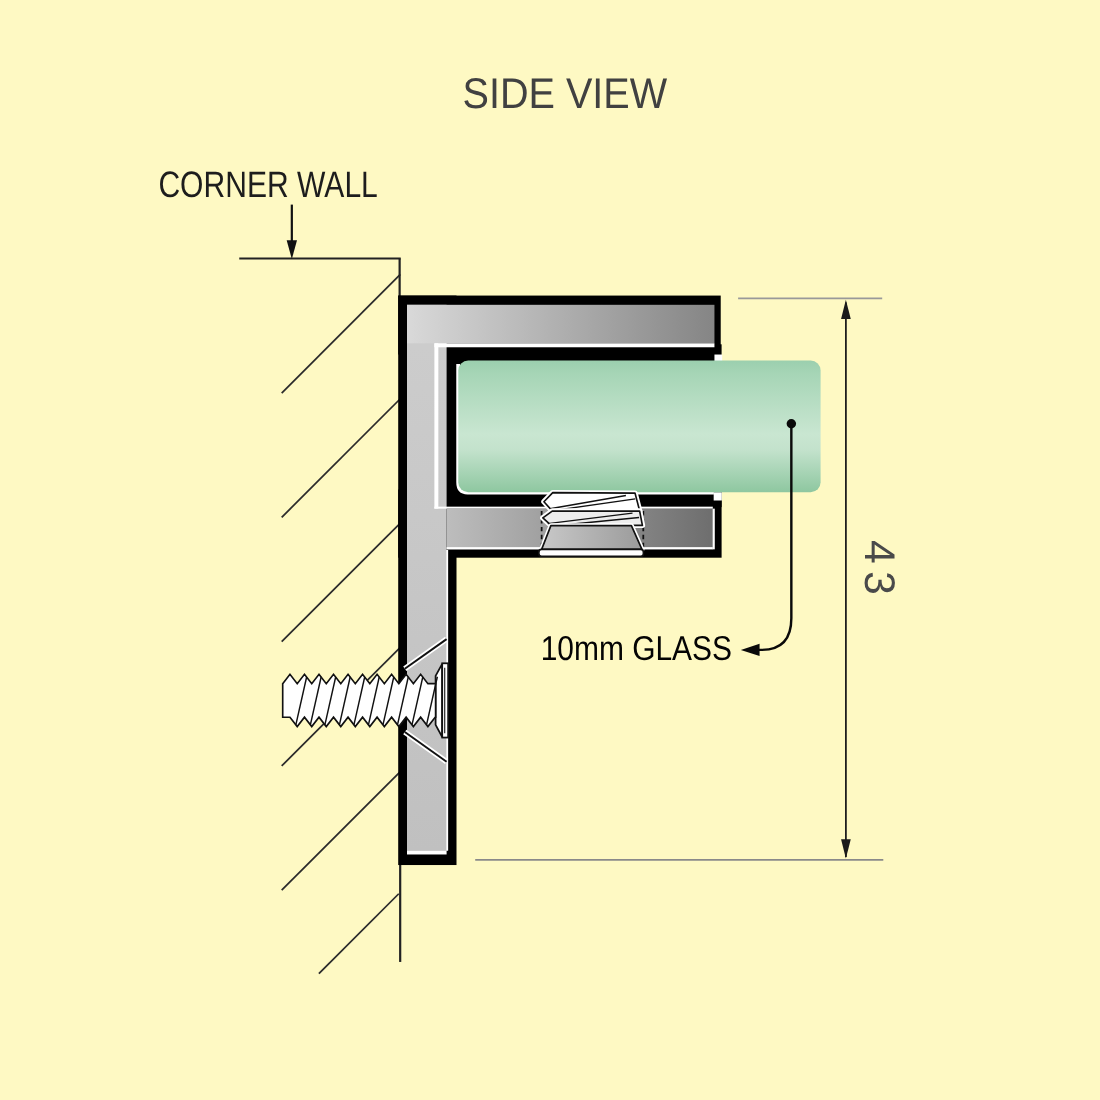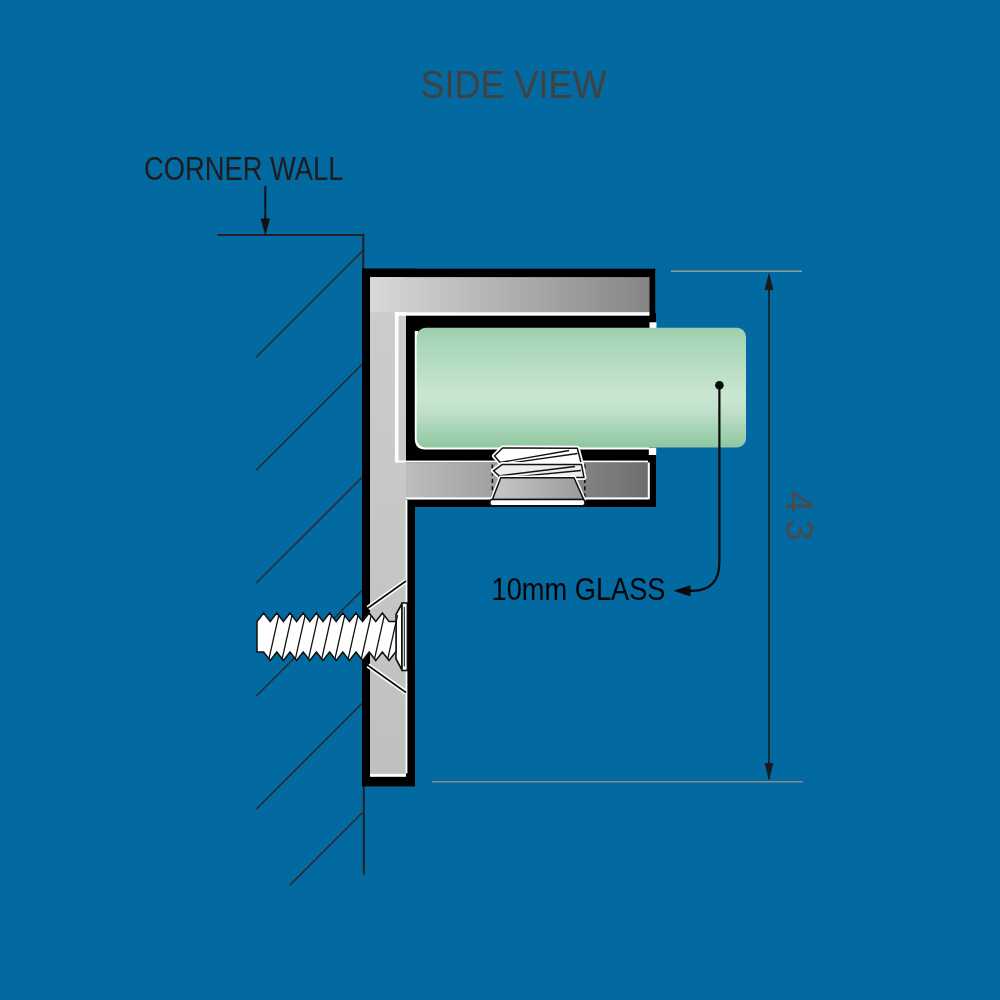--- a/index.html
+++ b/index.html
@@ -1,16 +1,16 @@
 <!DOCTYPE html>
 <html><head>
 <meta charset="utf-8">
 <style>
   html,body{margin:0;padding:0;background:#fff;}
-  #stage{position:relative;width:1000px;height:1000px;background:#0369a1;overflow:hidden;
+  #stage{position:relative;width:1000px;height:1000px;background:#fef9c3;overflow:hidden;
          font-family:"Liberation Sans", sans-serif;}
   svg{position:absolute;left:0;top:0;}
 </style>
 </head>
 <body>
 <div id="stage">
 <svg width="1000" height="1000" viewBox="0 0 1000 1000">
   <defs>
     <linearGradient id="gTopArm" x1="0" y1="0" x2="1" y2="0">
       <stop offset="0" stop-color="#d9d9d9"></stop>

